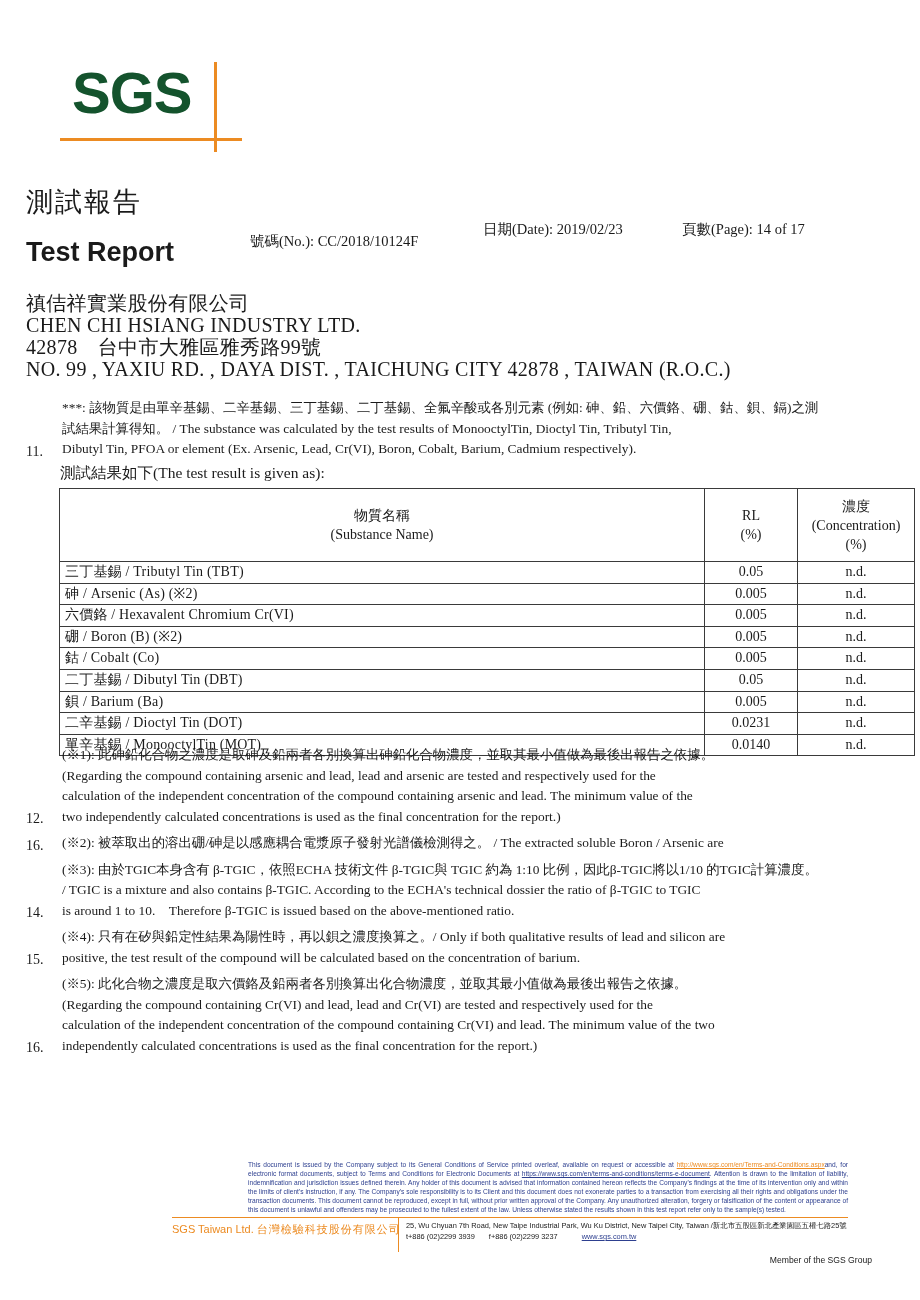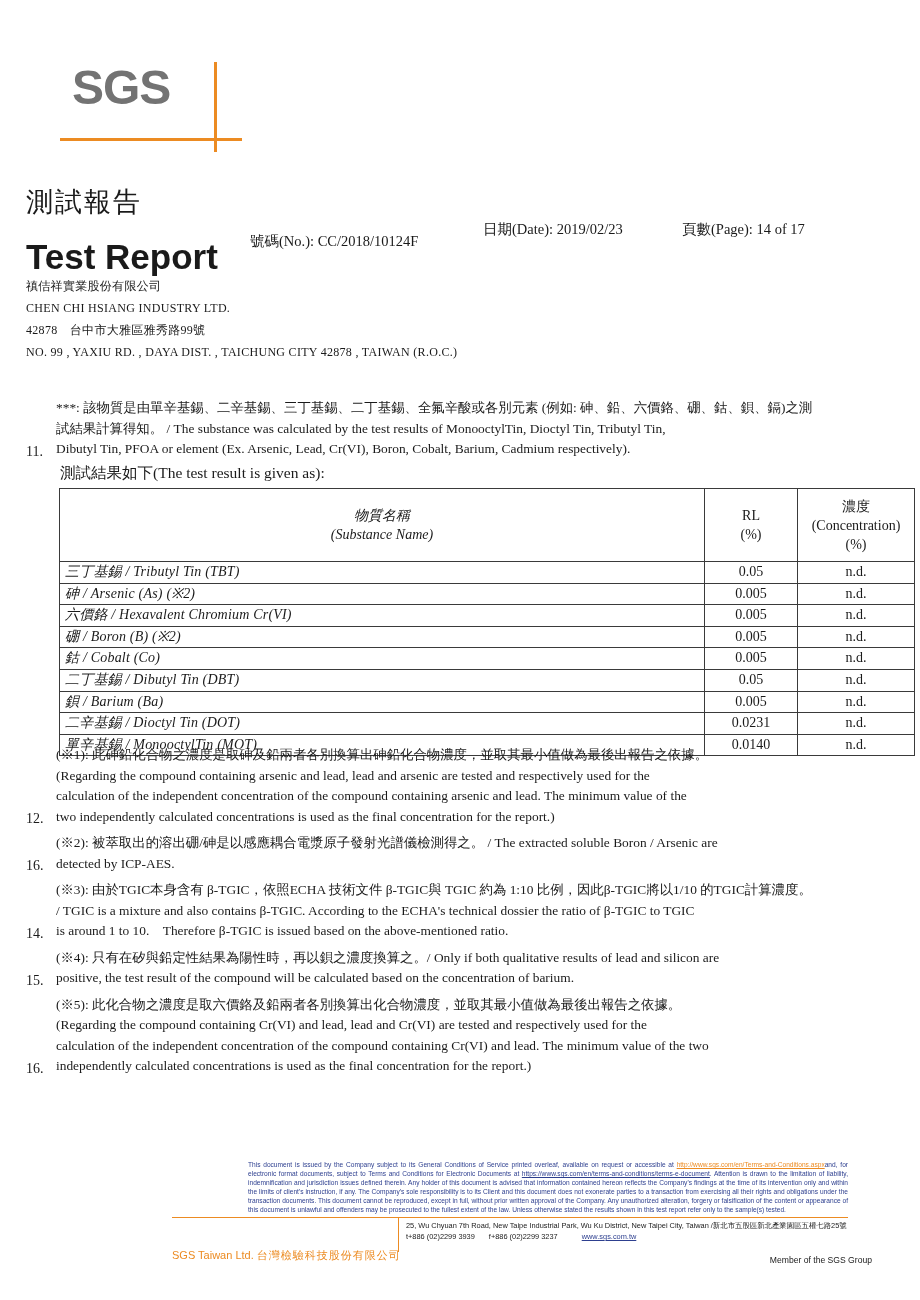--- a/index.html
+++ b/index.html
@@ -23,23 +23,23 @@
     top: 62px;
     width: 180px;
     height: 100px;
   }
   .logo-text {
     position: absolute;
     left: 0;
     top: 2px;
     font-family: "Liberation Sans", "DejaVu Sans", sans-serif;
     font-weight: bold;
-    font-size: 48px;
+    font-size: 58px;
     letter-spacing: -1px;
-    color: #737373;
+    color: #14532d;
     line-height: 1;
   }
   .logo-vline {
     position: absolute;
     left: 142px;
     top: 0px;
     width: 3px;
     height: 90px;
     background: #ec8b22;
   }
@@ -59,21 +59,21 @@
     top: 184px;
     font-size: 27px;
     font-weight: normal;
     letter-spacing: 2px;
     font-family: "DejaVu Serif", "Liberation Serif", serif;
   }
   .title-en {
     position: absolute;
     left: 26px;
     top: 237px;
-    font-size: 35px;
+    font-size: 27px;
     font-weight: bold;
     font-family: "Liberation Sans", "DejaVu Sans", sans-serif;
   }
 
   
   .meta-row {
     position: absolute;
     left: 250px;
     top: 220px;
     width: 620px;
@@ -81,22 +81,22 @@
     white-space: nowrap;
   }
   .meta-row .m-no { position: absolute; left: 0; top: 12px; }
   .meta-row .m-date { position: absolute; left: 233px; top: 0; text-align: center; }
   .meta-row .m-page { position: absolute; left: 432px; top: 0; }
 
   
   .client {
     position: absolute;
     left: 26px;
-    top: 275px;
-    font-size: 12px;
+    top: 292px;
+    font-size: 20px;
     line-height: 22px;
     letter-spacing: 0.3px;
   }
   .client div { white-space: nowrap; }
 
   
   .notes {
     position: absolute;
     left: 26px;
     top: 398px;
@@ -111,20 +111,21 @@
   .note-num {
     width: 30px;
     flex: 0 0 30px;
     text-align: left;
     font-size: 14px;
   }
   .note-body {
     flex: 1 1 auto;
     line-height: 20.5px;
     text-align: justify;
+    margin-left: 6px;
   }
   .note-body .ln { display: block; }
 
   
   .tr-heading {
     position: absolute;
     left: 60px;
     top: 463px;
     font-size: 15.5px;
     white-space: nowrap;
@@ -141,21 +142,21 @@
     border-collapse: collapse;
     width: 840px;
     table-layout: fixed;
   }
   table.res th, table.res td {
     border: 1px solid #3a3a3a;
     font-size: 14px;
     font-weight: normal;
     padding: 0;
   }
-  table.res th.c-name, table.res td.c-name { width: 640px; font-style: italic; }
+  table.res th.c-name, table.res td.c-name { width: 640px; }
   table.res th.c-rl,   table.res td.c-rl   { width: 88px; }
   table.res th.c-conc, table.res td.c-conc { width: 112px; }
 
   table.res thead th {
     text-align: center;
     vertical-align: middle;
     height: 66px;
     line-height: 19px;
     padding: 3px 2px;
   }
@@ -204,21 +205,20 @@
     background: #ec8b22;
   }
   .sgs-tw {
     position: absolute;
     left: 172px;
     top: 62px;
     font-family: "Liberation Sans", "DejaVu Sans", sans-serif;
     font-size: 11px;
     color: #ec8b22;
     white-space: nowrap;
-    margin-top: 26px;
   }
   .sgs-tw .cn {
     font-family: "DejaVu Serif", "Liberation Serif", serif;
     letter-spacing: 1px;
   }
   .addr-divider {
     position: absolute;
     left: 398px;
     top: 58px;
     width: 1px;
@@ -377,21 +377,20 @@
       <span class="ln">(※1): 此砷鉛化合物之濃度是取砷及鉛兩者各別換算出砷鉛化合物濃度，並取其最小值做為最後出報告之依據。</span>
       <span class="ln">(Regarding the compound containing arsenic and lead, lead and arsenic are tested and respectively used for the</span>
       <span class="ln">calculation of the independent concentration of the compound containing arsenic and lead. The minimum value of the</span>
       <span class="ln">two independently calculated concentrations is used as the final concentration for the report.)</span>
     </div>
   </div>
   <div class="note">
     <div class="note-num">16.</div>
     <div class="note-body">
       <span class="ln">(※2): 被萃取出的溶出硼/砷是以感應耦合電漿原子發射光譜儀檢測得之。 / The extracted soluble Boron / Arsenic are</span>
-      <span class="ln">detected by ICP-AES.</span>
     </div>
   </div>
   <div class="note">
     <div class="note-num">14.</div>
     <div class="note-body">
       <span class="ln">(※3): 由於TGIC本身含有 β-TGIC，依照ECHA 技術文件 β-TGIC與 TGIC 約為 1:10 比例，因此β-TGIC將以1/10 的TGIC計算濃度。</span>
       <span class="ln">/ TGIC is a mixture and also contains β-TGIC. According to the ECHA's technical dossier the ratio of β-TGIC to TGIC</span>
       <span class="ln">is around 1 to 10.　Therefore β-TGIC is issued based on the above-mentioned ratio.</span>
     </div>
   </div>

